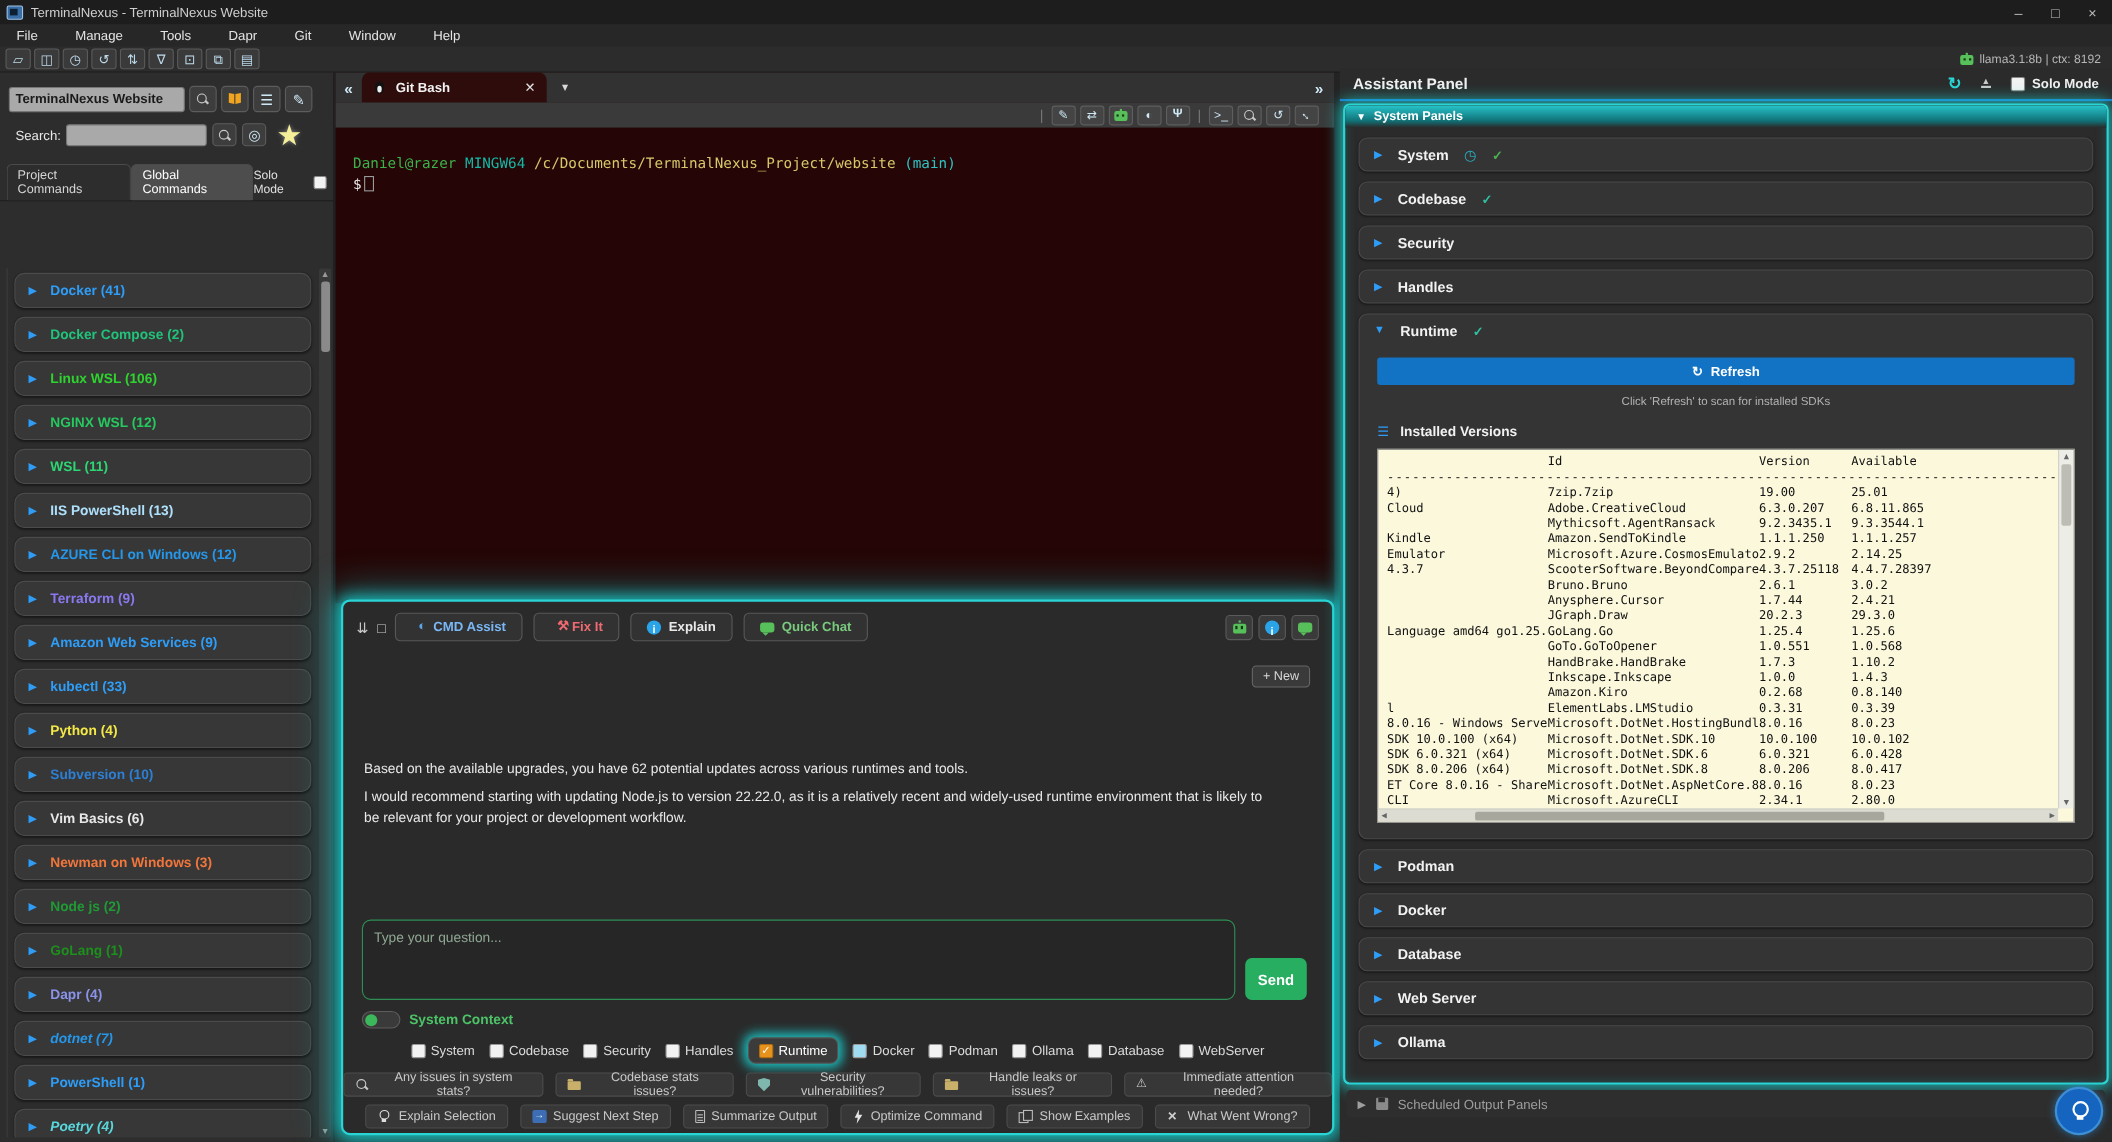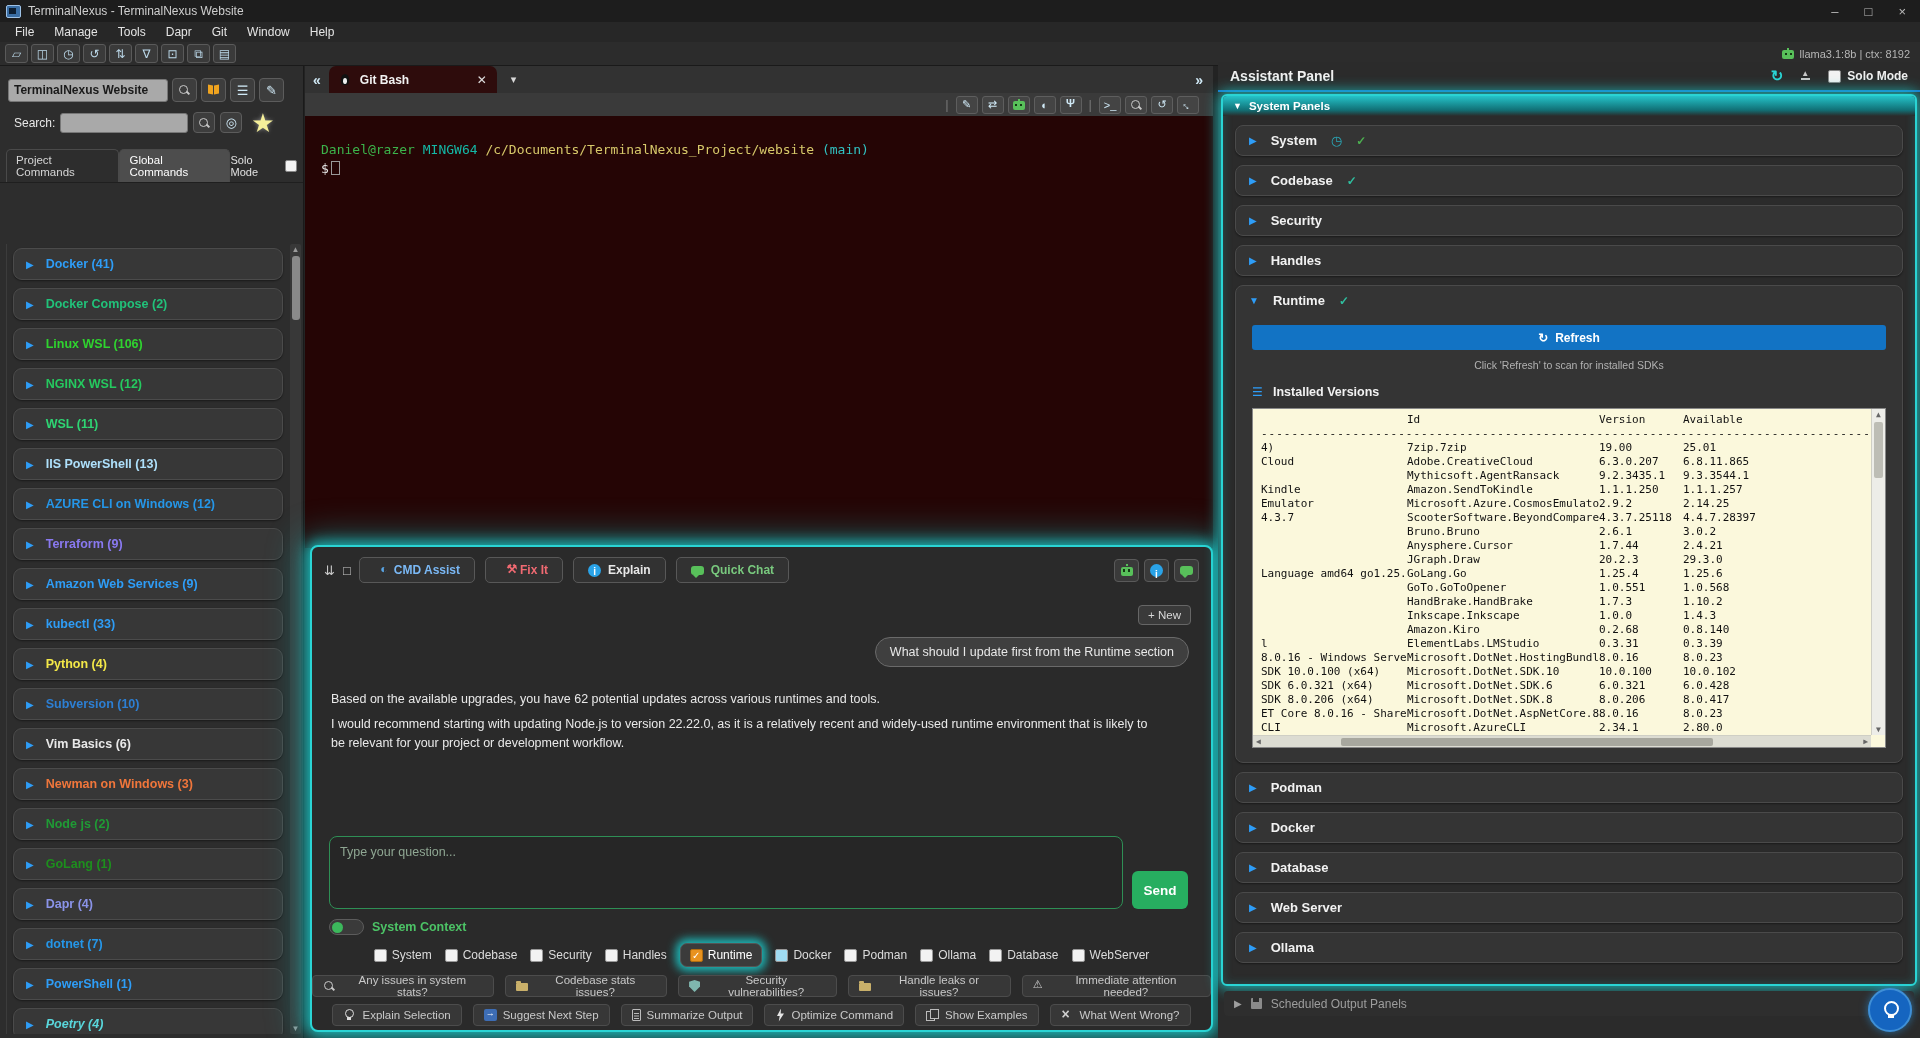--- a/index.html
+++ b/index.html
@@ -8,21 +8,21 @@
 
   
   .titlebar { position:absolute; left:0; top:0; width:1920px; height:22px; background:#1d1d1d;
     display:flex; align-items:center; padding:0 6px; font-size:12px; color:#cfcfcf; }
   .app-ico { width:15px; height:13px; background:#3a6ea5; border:1px solid #9fc3e8; border-radius:2px; margin-right:7px; position:relative; }
   .app-ico::after { content:""; position:absolute; left:2px; top:2px; width:7px; height:6px; background:#0d1f33; }
   .win-controls { margin-left:auto; display:flex; gap:26px; padding-right:8px; color:#bbb; font-size:13px; }
   .win-controls span { cursor:default; }
 
   .menubar { position:absolute; left:0; top:22px; width:1920px; height:20px; background:#272727;
-    display:flex; align-items:center; gap:2px; padding-left:6px; }
+    display:flex; align-items:center; gap:16px; padding-left:6px; }
   .menu-item { font-size:12px; color:#e4e4e4; padding:2px 9px; border-radius:2px; }
 
   .toolbar { position:absolute; left:0; top:42px; width:1920px; height:24px; background:#2c2c2c;
     display:flex; align-items:center; gap:3px; padding-left:5px; border-bottom:1px solid #1a1a1a; }
   .tool-btn { width:23px; height:19px; background:#3a3a3a; border:1px solid #5a5a5a; border-radius:3px;
     color:#bcd9ea; font-size:12px; line-height:16px; text-align:center; }
   .model-status { margin-left:auto; padding-right:10px; font-size:11px; color:#b5b5b5; display:flex; align-items:center; gap:5px; }
 
   
   .gi { display:inline-block; position:relative; width:13px; height:12px; flex:0 0 auto; }
@@ -337,21 +337,21 @@
       <div class="cat-card">
         <span class="cat-arrow">▶</span>
         <span class="cat-label" style="color: rgb(29, 143, 29);">GoLang (1)</span>
       </div>
       <div class="cat-card">
         <span class="cat-arrow">▶</span>
         <span class="cat-label" style="color: rgb(138, 147, 232);">Dapr (4)</span>
       </div>
       <div class="cat-card">
         <span class="cat-arrow">▶</span>
-        <span class="cat-label" style="color: rgb(37, 150, 232);">dotnet (7)</span>
+        <span class="cat-label" style="color: rgb(37, 150, 232); font-style: italic;">dotnet (7)</span>
       </div>
       <div class="cat-card">
         <span class="cat-arrow">▶</span>
         <span class="cat-label" style="color: rgb(46, 157, 247);">PowerShell (1)</span>
       </div>
       <div class="cat-card">
         <span class="cat-arrow">▶</span>
         <span class="cat-label" style="color: rgb(89, 215, 220); font-style: italic;">Poetry (4)</span>
       </div>
     </div>
@@ -439,21 +439,20 @@
         </span>
       <span class="chat-ico-btn">
           <span class="gi gi-info"></span>
         </span>
       <span class="chat-ico-btn">
           <span class="gi gi-bubble"></span>
         </span>
     </span>
   </div>
   <button class="new-btn">+ New</button>
-  <div class="user-bubble">What should I update first from the Runtime section</div>
   <div class="asst-text">
     <p>Based on the available upgrades, you have 62 potential updates across various runtimes and tools.</p>
     <p>I would recommend starting with updating Node.js to version 22.22.0, as it is a relatively recent and widely-used runtime environment that is likely to be relevant for your project or development workflow.</p>
   </div>
   <textarea class="chat-input" placeholder="Type your question..." style=""></textarea>
   <button class="send-btn">Send</button>
   <div class="ctx-row">
     <span class="toggle"></span>
     <span class="ctx-label">System Context</span>
   </div>

